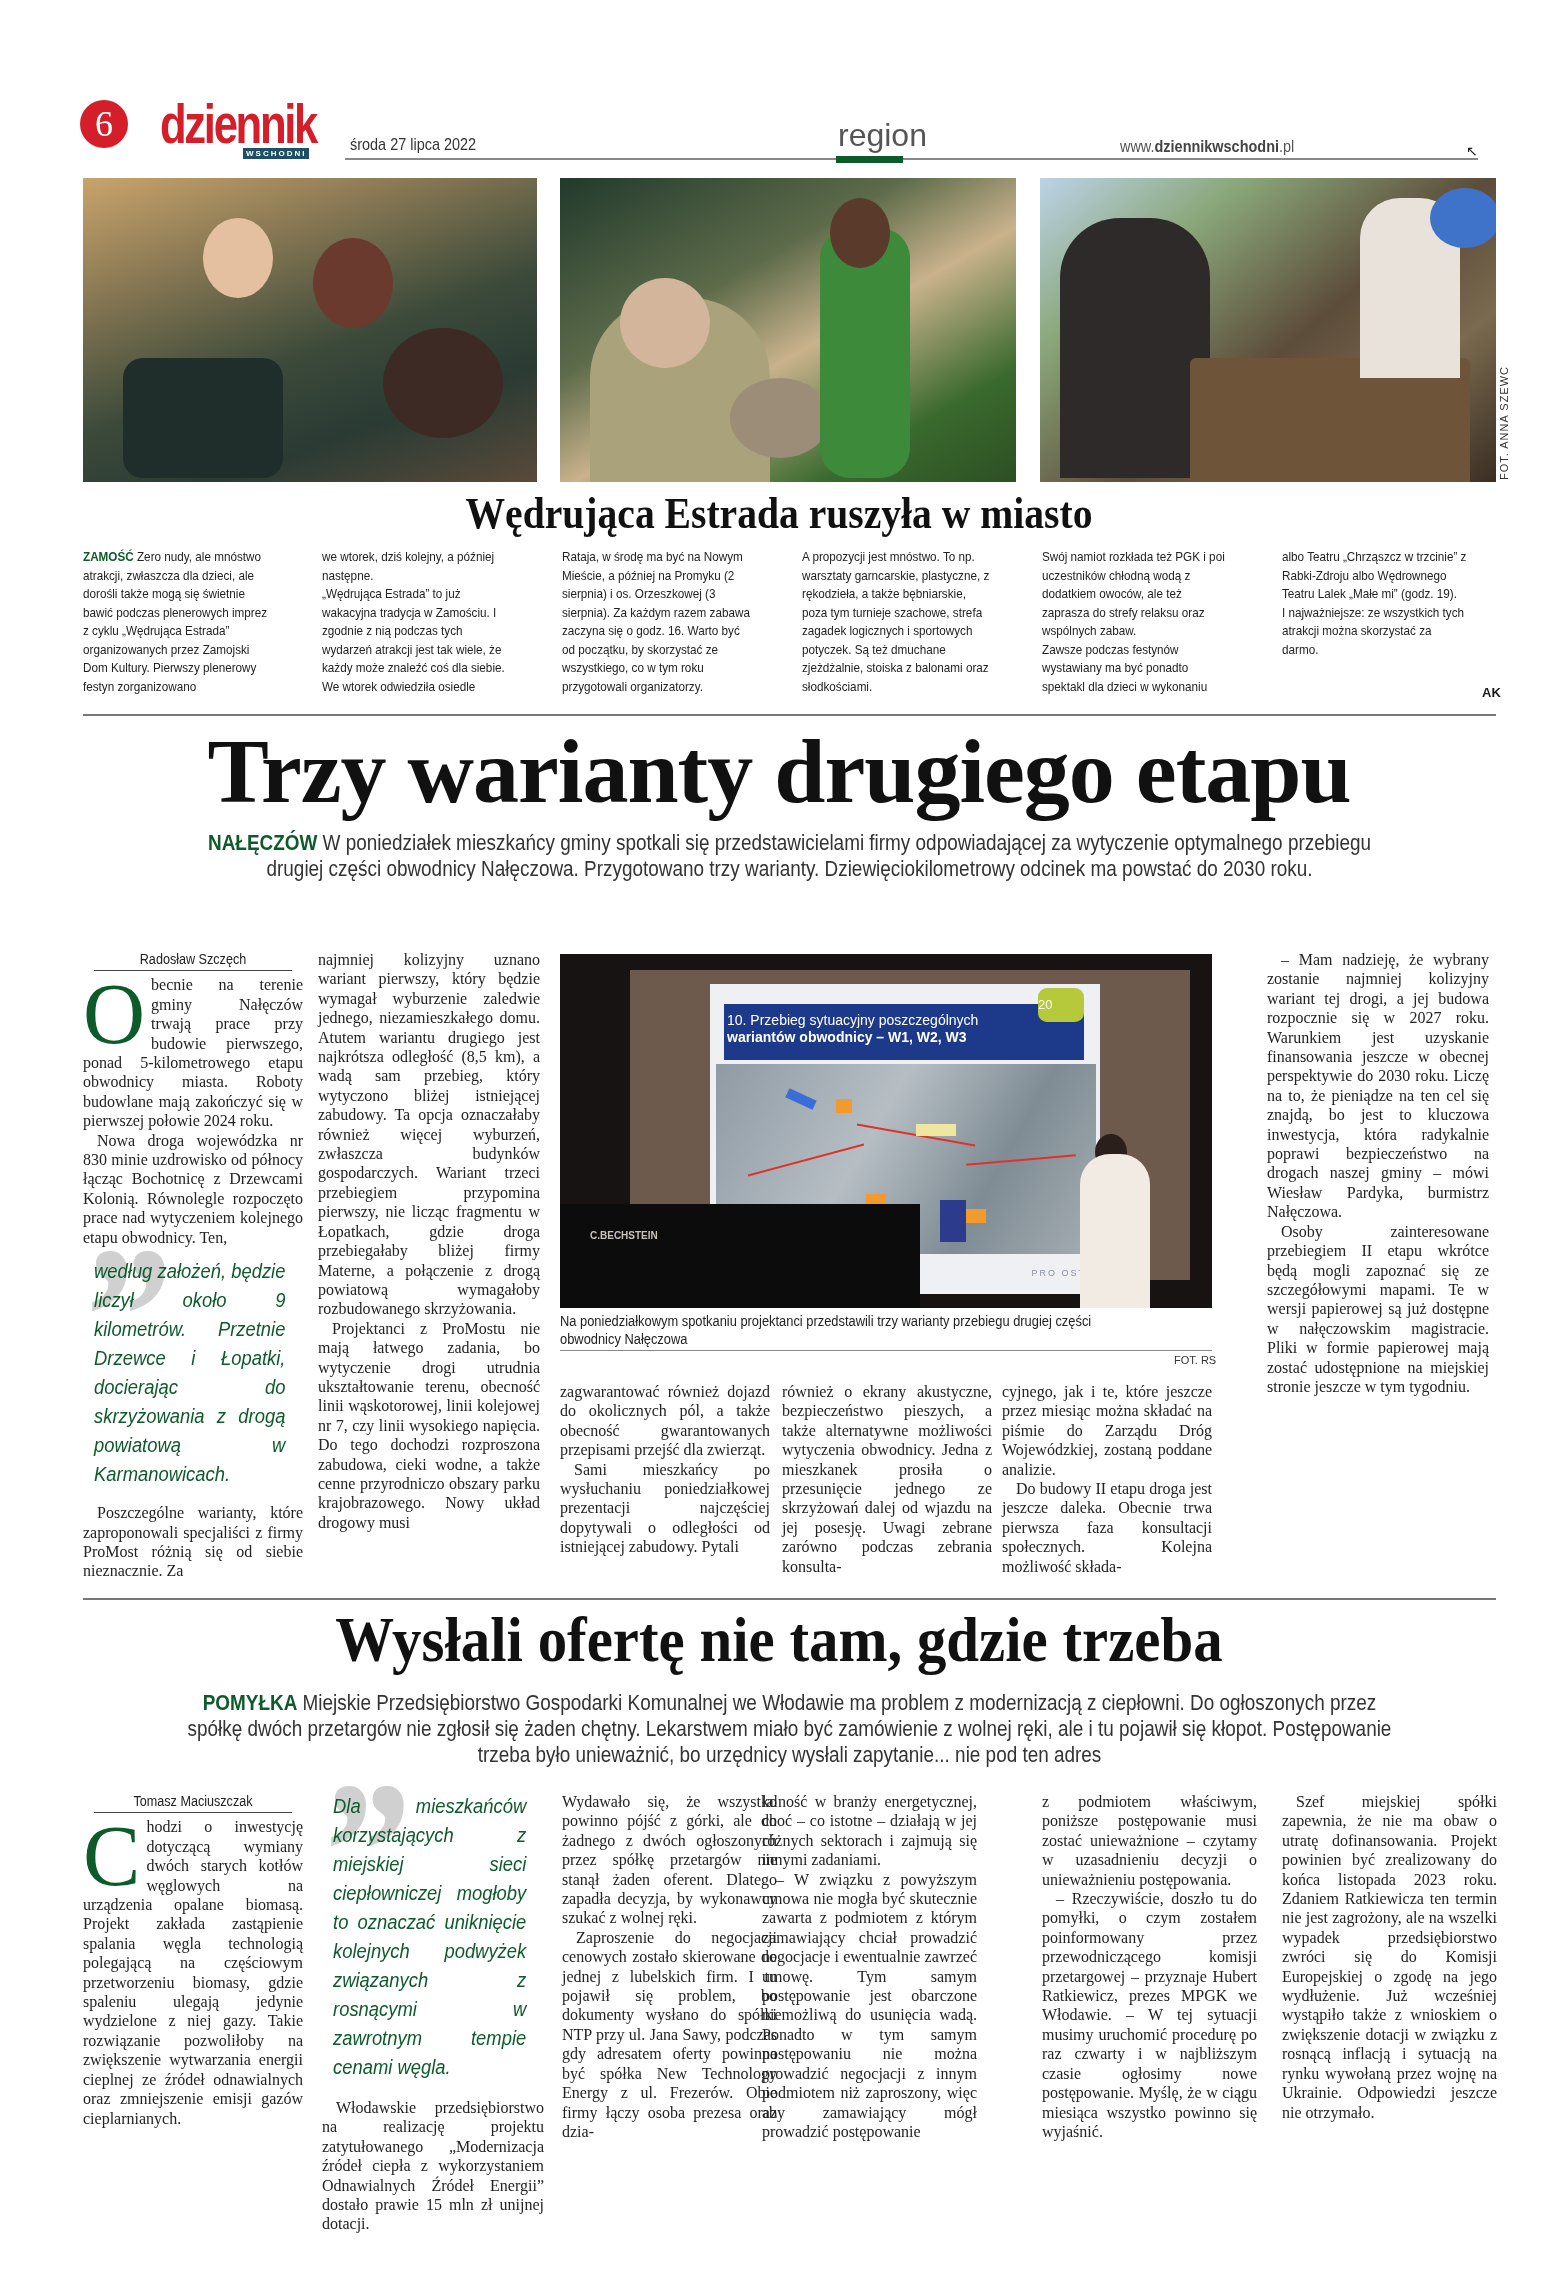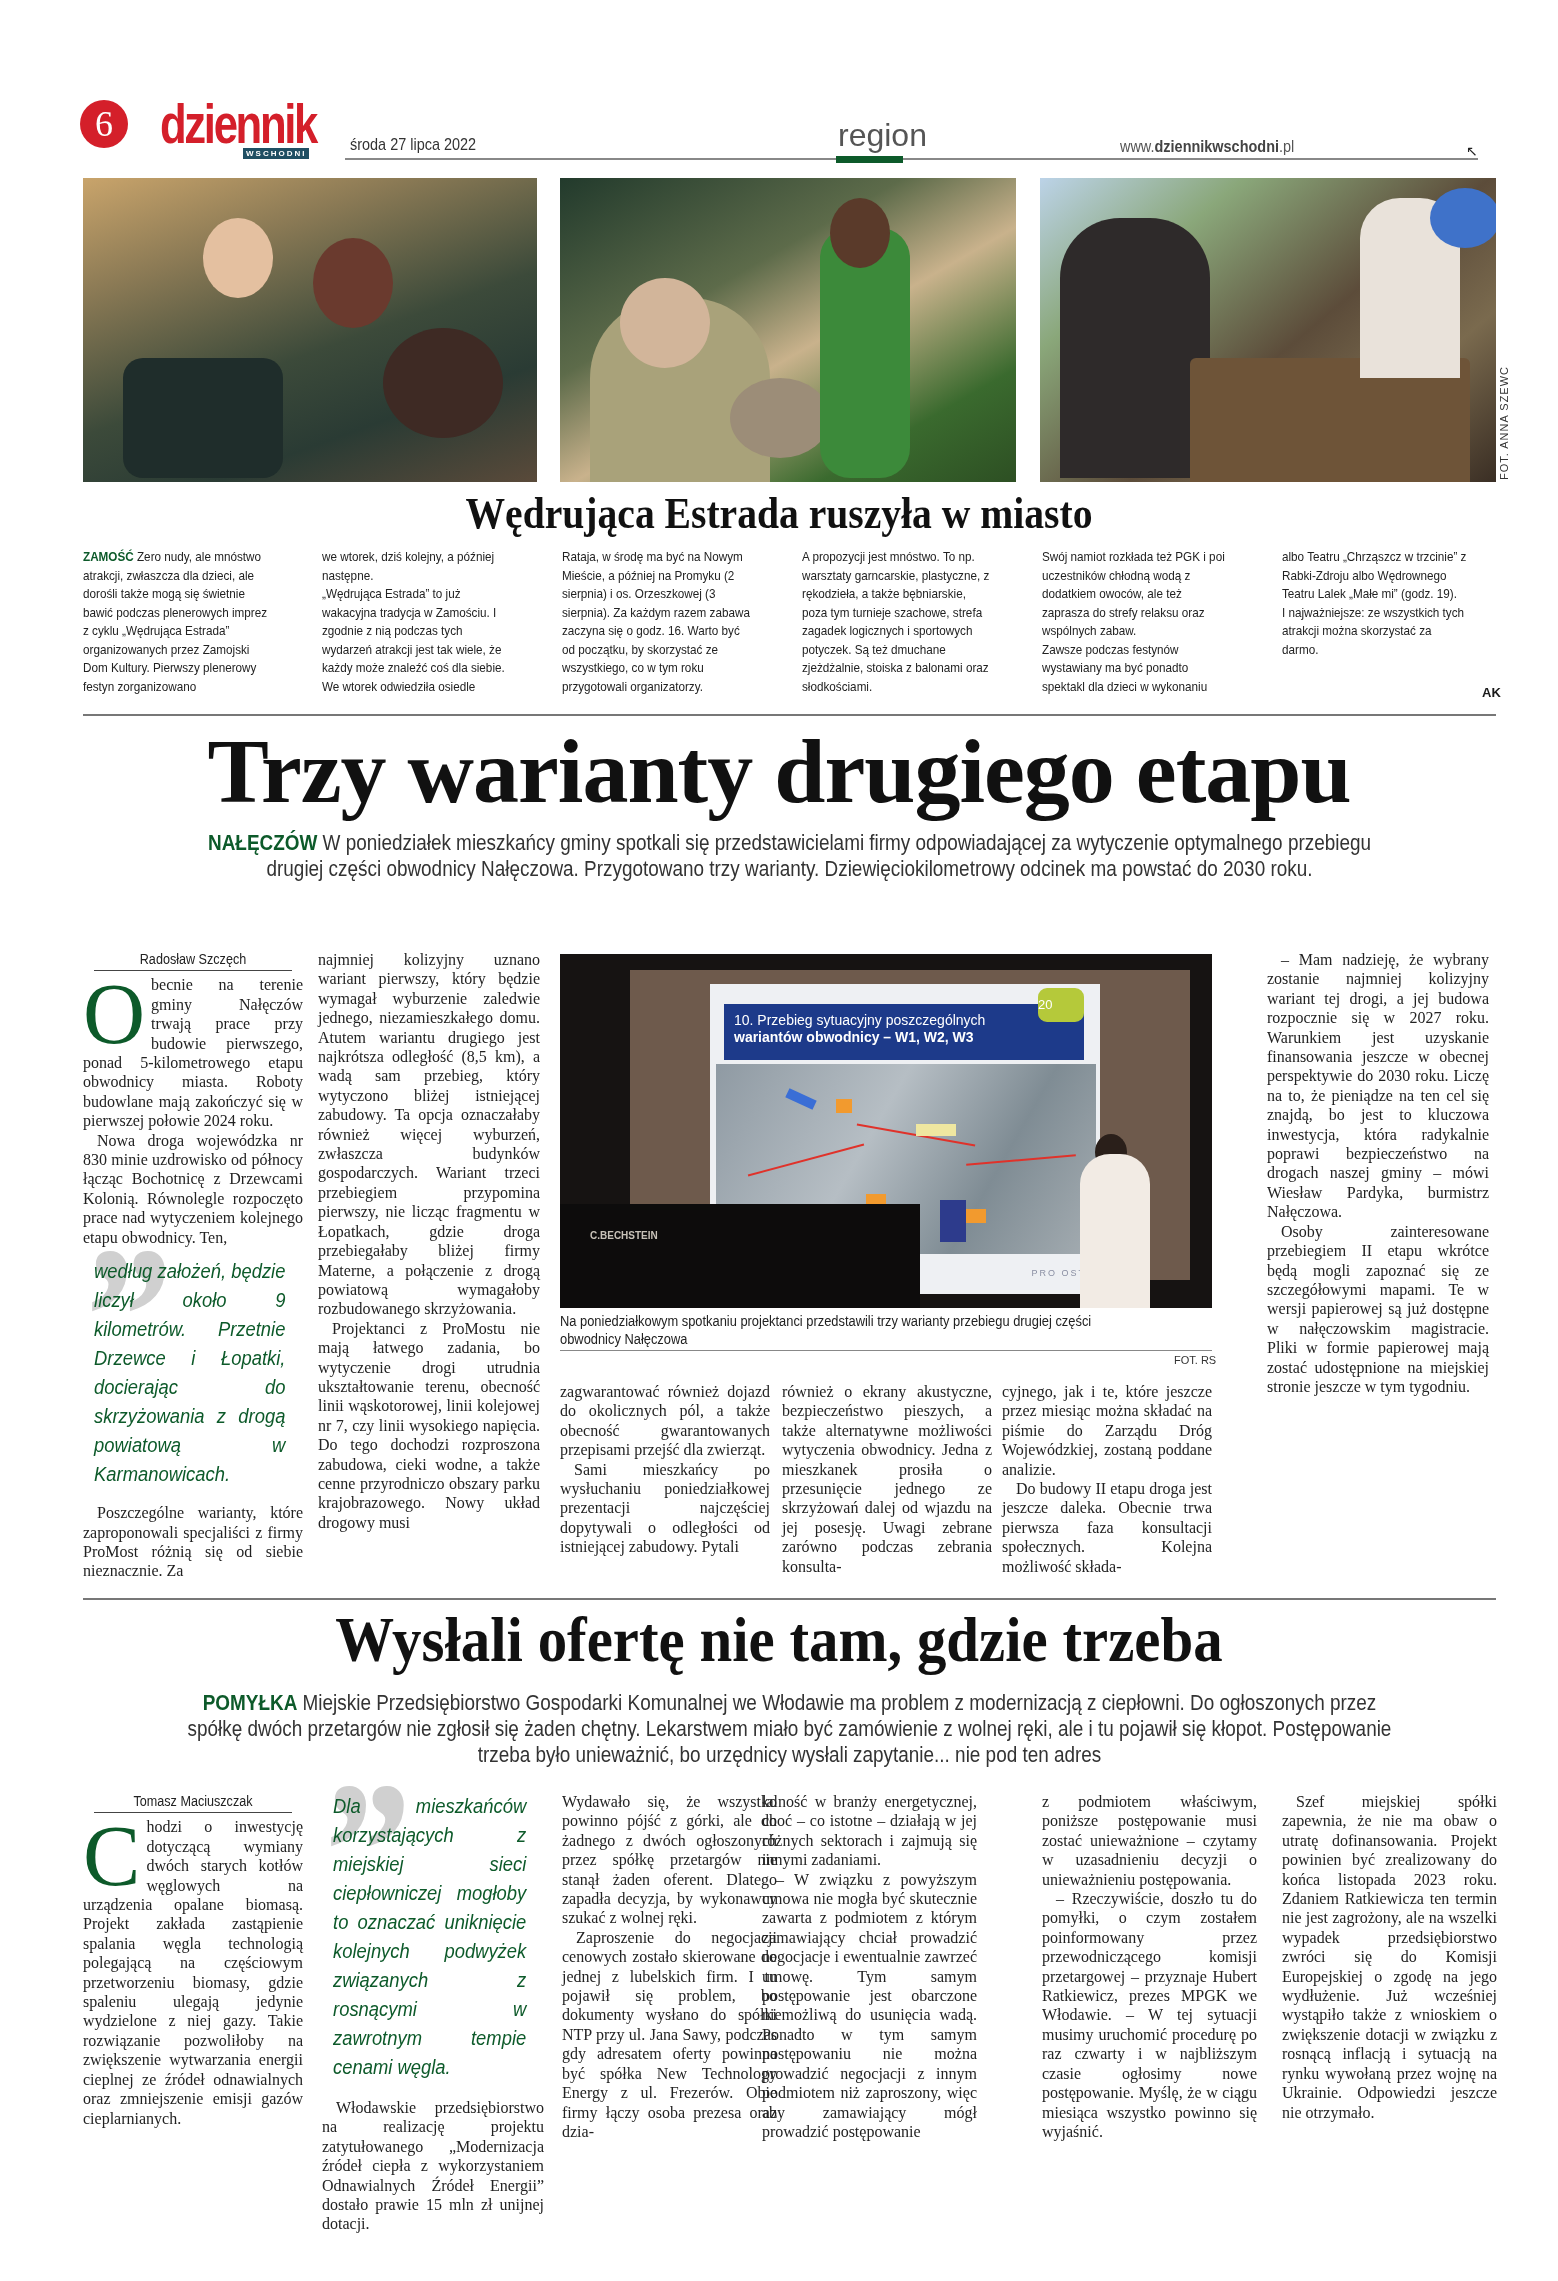--- a/index.html
+++ b/index.html
@@ -48,21 +48,21 @@
   .col p.noindent { text-indent: 0; }
   .byline { font-family: "Liberation Sans", sans-serif; font-size: 14px; color: #222; text-align: center; border-bottom: 1.5px solid #444; padding-bottom: 1px; transform: scaleX(0.9); }
   .dropcap { float: left; font-family: "Liberation Serif", serif; font-size: 86px; line-height: 70px; color: #0d5a2a; margin: 4px 6px 0 0; }
   .pullquote { font-family: "Liberation Sans", sans-serif; font-style: italic; font-size: 20px; line-height: 29px; color: #0d5a2a; position: relative; padding-left: 12px; transform: scaleX(0.92); transform-origin: left top; }
   .quote-mark { position: absolute; left: -8px; top: -40px; font-family: "Liberation Serif", serif; font-size: 200px; color: #d0d0d0; line-height: 1; z-index: -1; font-weight: bold; }
 
   
   .photo-main { left: 560px; top: 954px; width: 652px; height: 354px; background: #161312; overflow: hidden; }
   .screen { position: absolute; left: 70px; top: 16px; width: 560px; height: 310px; background: #6e5a4c; }
   .slide { position: absolute; left: 150px; top: 30px; width: 390px; height: 310px; background: #eef0f3; }
-  .slide-title { position: absolute; left: 14px; top: 20px; width: 360px; height: 56px; background: #1d3a8a; color: #fff; font-family: "Liberation Sans", sans-serif; font-size: 14px; line-height: 17px; padding: 8px 10px; }
+  .slide-title { position: absolute; left: 14px; top: 20px; width: 360px; height: 56px; background: #1d3a8a; color: #fff; font-family: "Liberation Sans", sans-serif; font-size: 14px; line-height: 17px; padding: 8px 3px; }
   .slide-num { position: absolute; right: 16px; top: 4px; width: 46px; height: 34px; background: #b5c93a; color: #fff; font-family: "Liberation Sans", sans-serif; font-size: 13px; line-height: 34px; border-radius: 9px; }
   .slide-map { position: absolute; left: 6px; top: 80px; width: 380px; height: 190px; background: linear-gradient(120deg, #8f9aa3, #b6bec4 40%, #7f8c94 70%, #a5adb2); }
   .route { position: absolute; height: 2px; background: #e0322a; }
   .slide-logo { position: absolute; right: 14px; bottom: 16px; font-family: "Liberation Sans", sans-serif; font-size: 9px; color: #8a8fa3; letter-spacing: 2px; }
   .piano { position: absolute; left: 0; top: 250px; width: 360px; height: 104px; background: #0d0c0c; padding-left: 25px; }
   .piano-label { position: absolute; left: 30px; top: 26px; color: #c8c2b8; font-family: "Liberation Sans", sans-serif; font-size: 10px; font-weight: bold; }
   .presenter { position: absolute; left: 520px; top: 200px; width: 70px; height: 154px; background: #f2ebe4; border-radius: 30px 30px 0 0; }
   .presenter-head { position: absolute; left: 535px; top: 180px; width: 32px; height: 36px; background: #2a1f1a; border-radius: 50%; }
   .laptop { position: absolute; left: 380px; top: 246px; width: 26px; height: 42px; background: #2d3b8c; }
   .caption { font-family: "Liberation Sans", sans-serif; font-size: 14px; line-height: 18px; color: #222; transform: scaleX(0.92); transform-origin: left top; }

